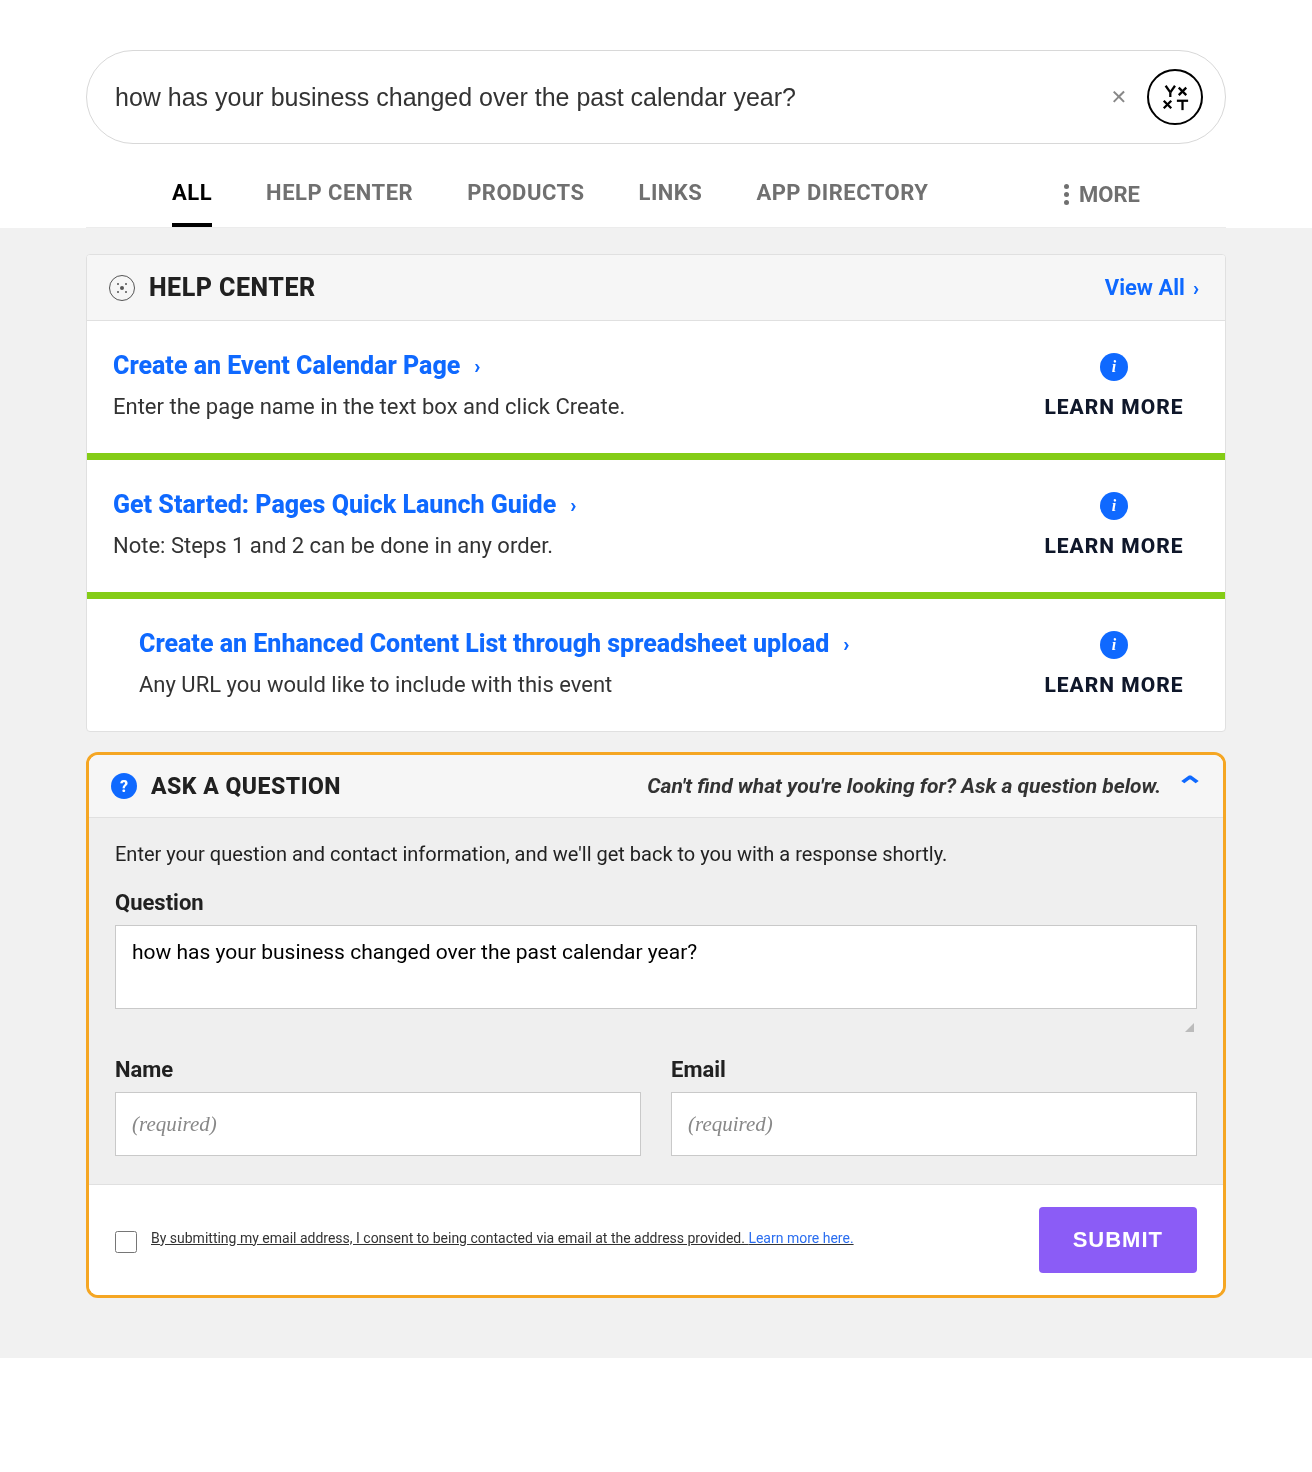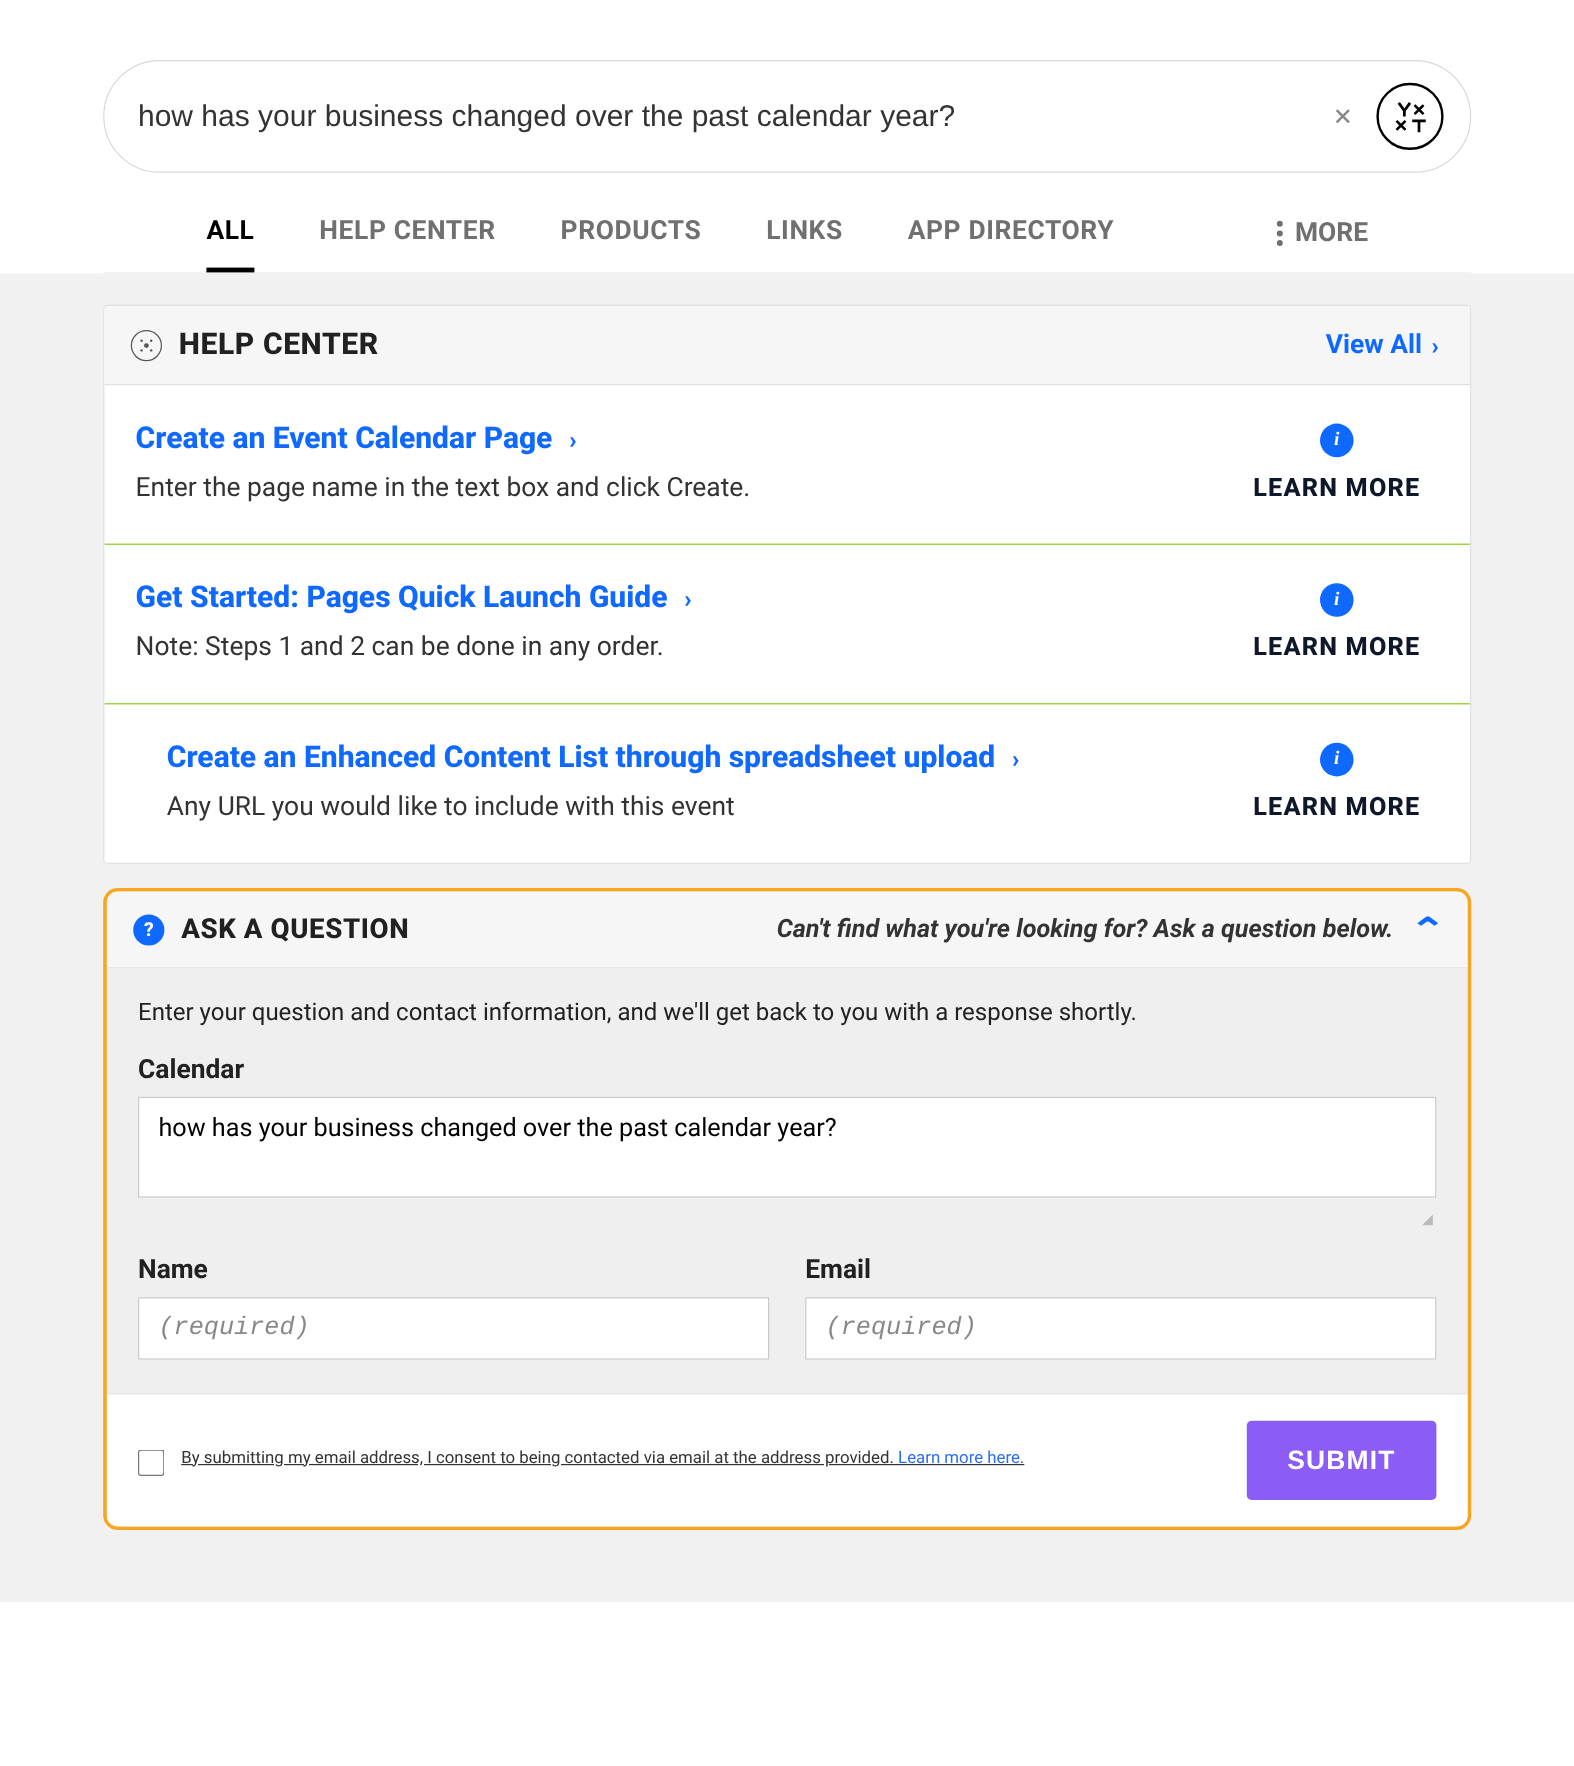--- a/index.html
+++ b/index.html
@@ -96,21 +96,21 @@
   .card-title { font-size: 25px; font-weight: 800; letter-spacing: 0.5px; }
   .view-all {
     color: #0f69ff; font-size: 22px; font-weight: 700;
     display: flex; align-items: center; gap: 8px; cursor: pointer;
   }
   .chevron { font-size: 20px; font-weight: 800; }
 
   .result-row {
     display: flex; justify-content: space-between; align-items: flex-start;
     padding: 30px 26px 34px 26px;
-    border-bottom: 1px solid #84cc16;
+    border-bottom: 7px solid #84cc16;
     gap: 30px;
   }
   .result-row:last-child { border-bottom: none; margin-left: 26px; }
   .result-left { flex: 1; }
   .result-title {
     color: #0f69ff; font-size: 25px; font-weight: 800;
     display: inline-flex; align-items: center; gap: 14px; cursor: pointer;
     margin-bottom: 14px;
   }
   .result-title .chev-r { color: #0f69ff; font-weight: 900; font-size: 20px; }
@@ -167,23 +167,23 @@
   .textarea-wrap { position: relative; margin-bottom: 22px;}
   .textarea-wrap::after {
     content: ""; position: absolute; right: 3px; bottom: 3px;
     width: 0; height: 0;
     border-left: 9px solid transparent;
     border-bottom: 9px solid #bbb;
   }
   .two-col { display: flex; gap: 30px; }
   .col { flex: 1; }
   .text-input {
-    width: 100%; height: 52px;
+    width: 100%; height: 64px;
     border: 1px solid #c9c9c9; background: #fff;
-    padding: 0 16px; font-size: 21px; font-family: Liberation Mono, monospace;
+    padding: 0 16px; font-size: 21px; font-family: Liberation Serif, serif;
   }
   .text-input::placeholder, .question-textarea::placeholder { color: #888; font-style: italic; }
 
   .ask-footer {
     display: flex; align-items: center; justify-content: space-between;
     padding: 22px 26px; border-top: 1px solid #e0e0e0; background: #fff;
     gap: 40px;
   }
   .consent { display: flex; align-items: flex-start; gap: 14px; flex: 1; }
   .consent input[type=checkbox] {
@@ -314,21 +314,21 @@
         <div class="ask-header-right">
           <div class="ask-hint">Can't find what you're looking for? Ask a question below.</div>
           <div class="caret-up">
             <span>⌃</span>
           </div>
         </div>
       </div>
 
       <div class="ask-body">
         <div class="ask-intro">Enter your question and contact information, and we'll get back to you with a response shortly.</div>
-        <div class="field-label">Calendar</div>
+        <div class="field-label">Question</div>
         <div class="textarea-wrap">
           <textarea class="question-textarea" style="">how has your business changed over the past calendar year?</textarea>
         </div>
         <div class="two-col">
           <div class="col">
             <div class="field-label">Name</div>
             <input class="text-input" type="text" placeholder="(required)" style="">
           </div>
           <div class="col">
             <div class="field-label">Email</div>

